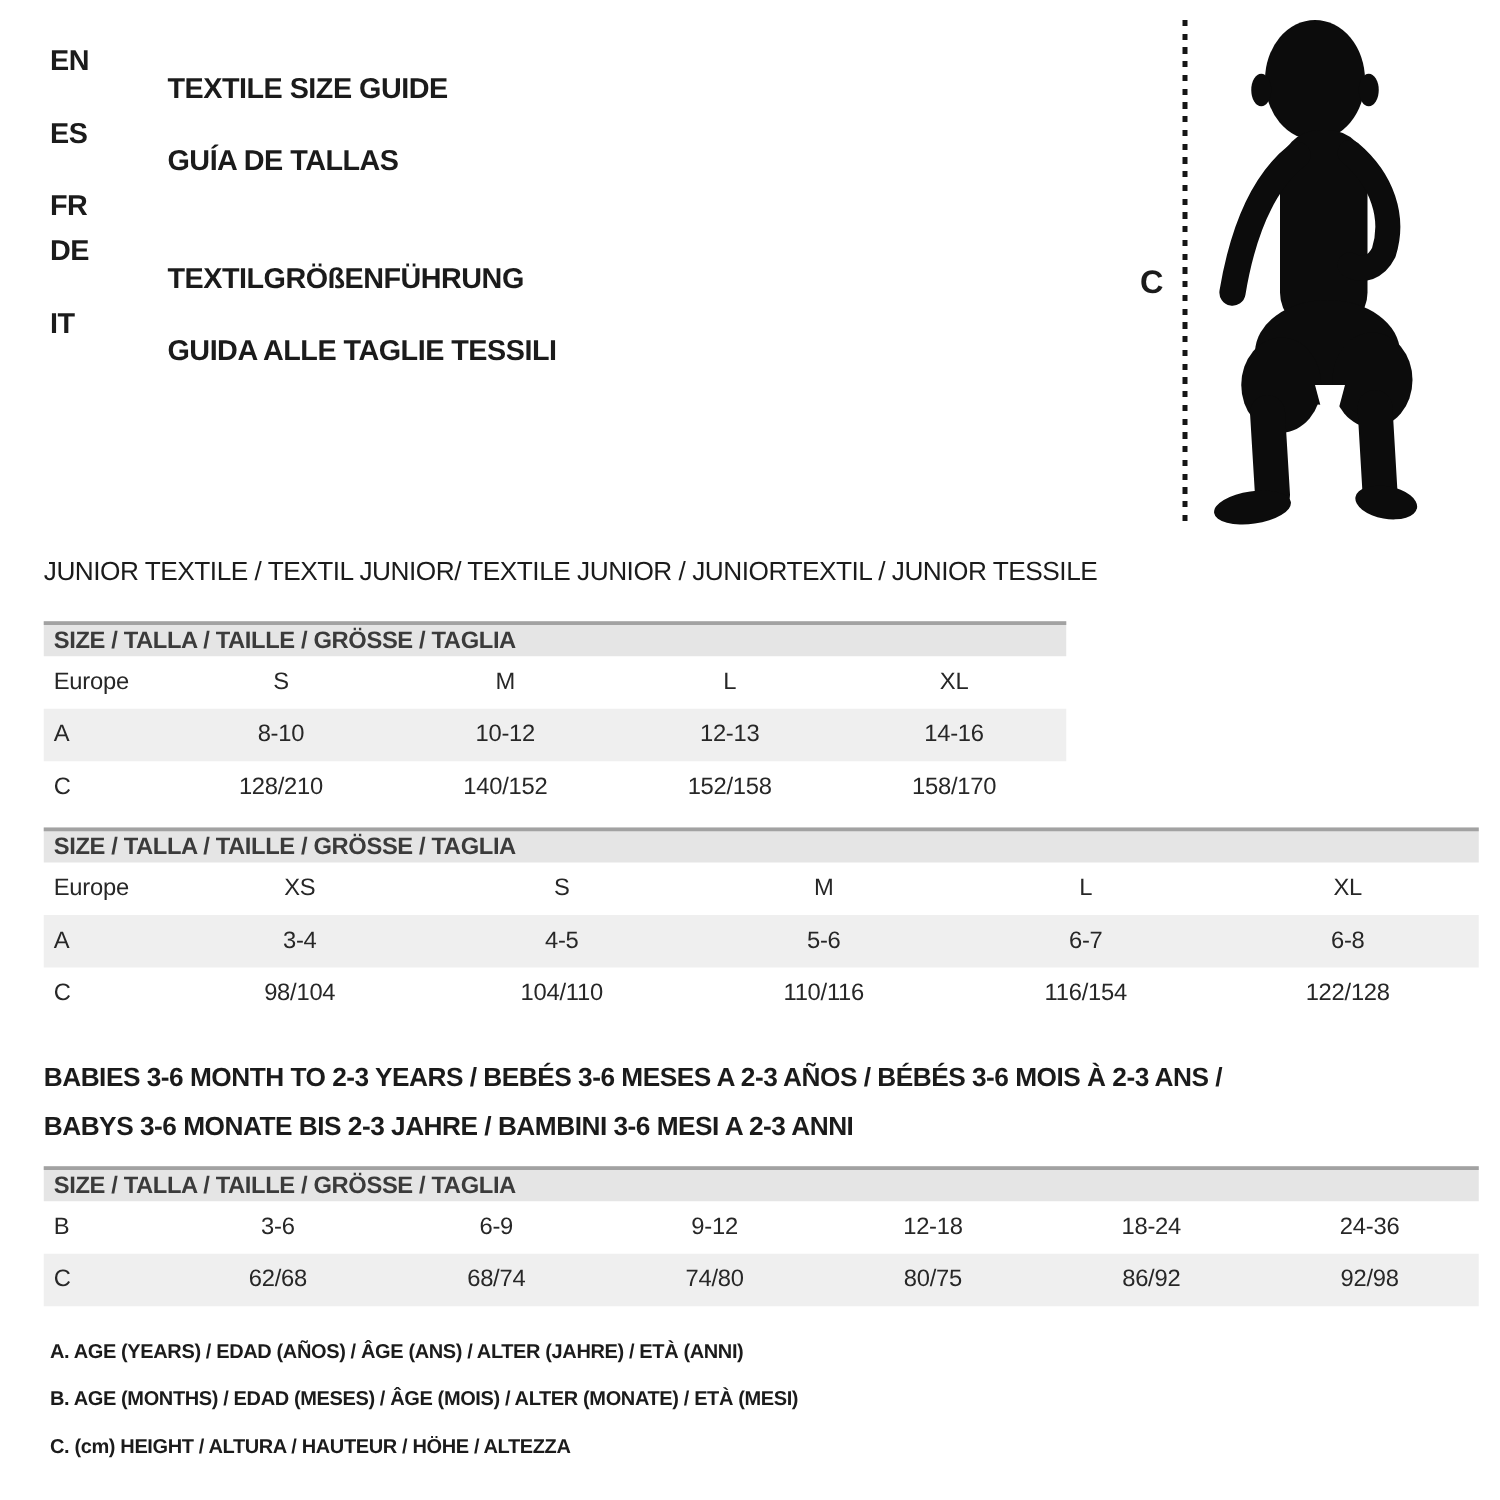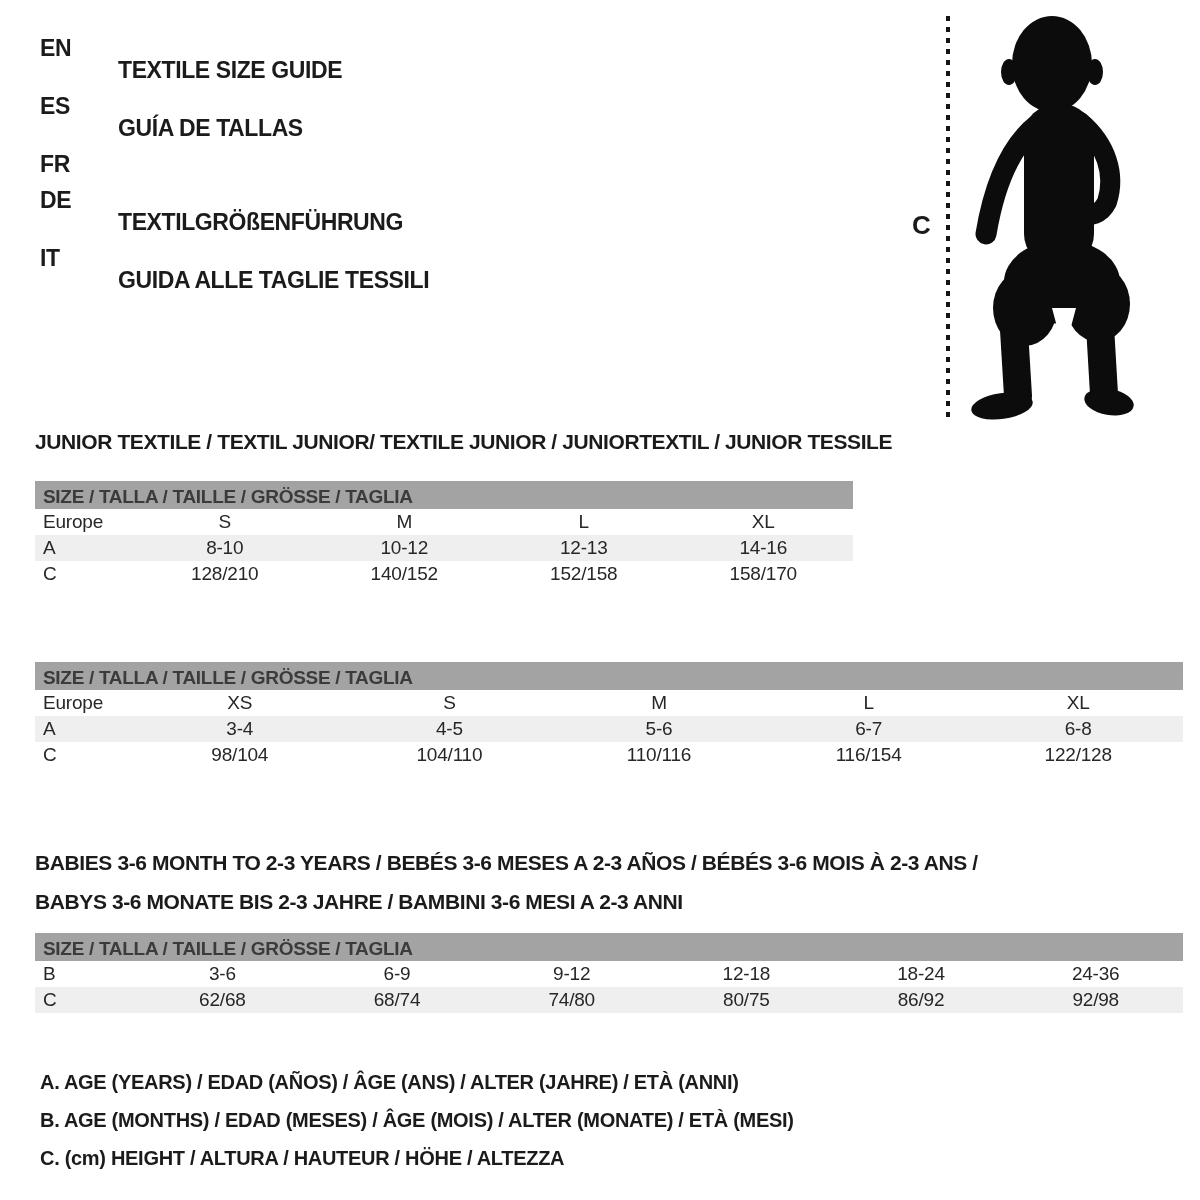--- a/index.html
+++ b/index.html
@@ -4,57 +4,57 @@
 <style>
   * { margin:0; padding:0; box-sizing:border-box; }
   html,body { background:#ffffff; }
   body { font-family:"Liberation Sans","DejaVu Sans",sans-serif; color:#1b1b1b; }
   .page {
     position:relative; width:1200px; height:1200px; background:#ffffff; overflow:hidden;
   }
 
   
   .lang-block { position:absolute; left:40px; top:30px; }
-  .lang-row { display:flex; line-height:36px; }
+  .lang-row { display:flex; line-height:36px;gap:16px; }
   .lang-code { width:78px; font-size:23px; font-weight:700; letter-spacing:-0.4px; }
   .lang-label { font-size:23px; font-weight:700; letter-spacing:-0.4px;margin-top:22px; }
 
   
   .measure-line {
     position:absolute; left:946px; top:16px; width:4px; height:402px;
     background:repeating-linear-gradient(to bottom,#151515 0 5px,transparent 5px 11px);
   }
   .measure-label { position:absolute; left:912px; top:210px; font-size:26px; font-weight:700; }
   .silhouette { position:absolute; left:962px; top:8px; width:178px; height:412px; }
 
   
   .section { position:absolute; left:35px; }
-  .section-title { font-size:21px; font-weight:700; letter-spacing:-0.4px; line-height:28px; white-space:nowrap; }
+  .section-title { font-size:21px; font-weight:400; letter-spacing:-0.4px; line-height:28px; white-space:nowrap;margin-top:16px; }
   .title-sub { font-size:14px; vertical-align:sub; }
   .size-bar {
-    background:#a3a3a3; border-top:3px solid #a2a2a2; height:28px; line-height:25px;
+    background:#e5e5e5; border-top:3px solid #a2a2a2; height:28px; line-height:25px;
     color:#3b3b3b; font-size:19px; font-weight:700; letter-spacing:-0.3px; padding-left:8px;
   }
   .sec-junior   { top:428px; width:818px; }
   .sec-children { top:638px; width:1148px; }
   .sec-babies   { top:843px; width:1148px; }
   .sec-junior .size-bar, .sec-children .size-bar { margin-top:25px; }
   .sec-babies .size-bar { margin-top:12px; }
   .sec-children .size-bar { margin-top:24px; }
   .babies-title-line { font-size:21px; font-weight:700; letter-spacing:-0.4px; line-height:39px; white-space:nowrap; }
 
   
-  .trow { display:flex; height:26px; align-items:center; font-size:19px; letter-spacing:-0.2px; color:#272727;justify-content:space-between; }
+  .trow { display:flex; height:42px; align-items:center; font-size:19px; letter-spacing:-0.2px; color:#272727;justify-content:space-between; }
   .trow.stripe { background:#efefef; }
   .tcell { flex:1; text-align:center; }
   .tcell.lbl { flex:0 0 100px; text-align:left; padding-left:8px; }
 
   
   .legend { position:absolute; left:40px; top:1063px; }
-  .legend-line { font-size:20px; font-weight:700; letter-spacing:-0.3px; line-height:38px; white-space:nowrap; }
+  .legend-line { font-size:16px; font-weight:700; letter-spacing:-0.3px; line-height:38px; white-space:nowrap; }
 </style>
 </head>
 <body>
 
 <div class="page">
 
   <div class="lang-block">
     <div class="lang-row">
       <span class="lang-code">EN</span>
       <span class="lang-label">TEXTILE SIZE GUIDE</span>

